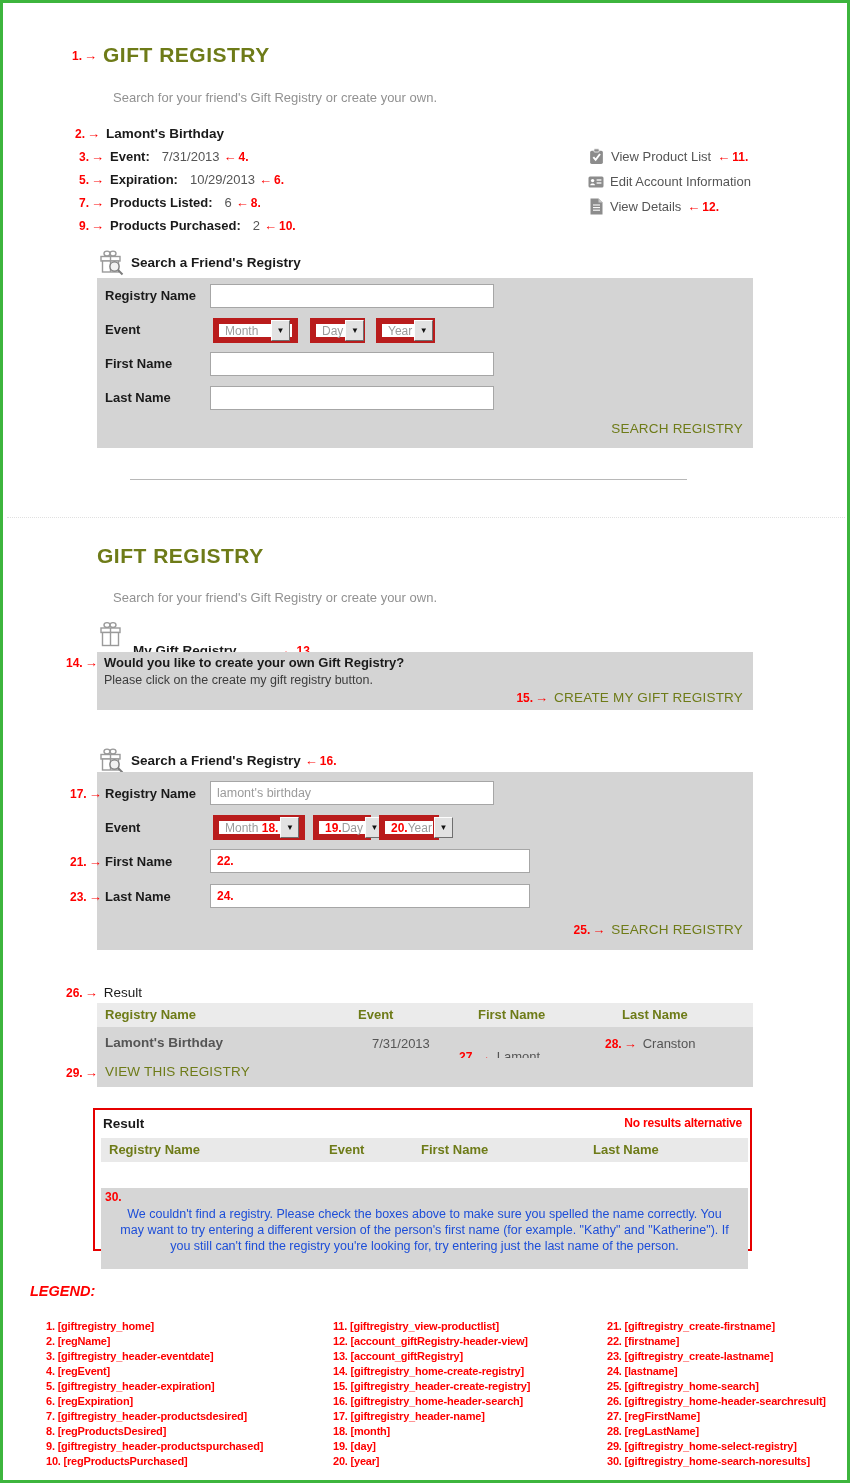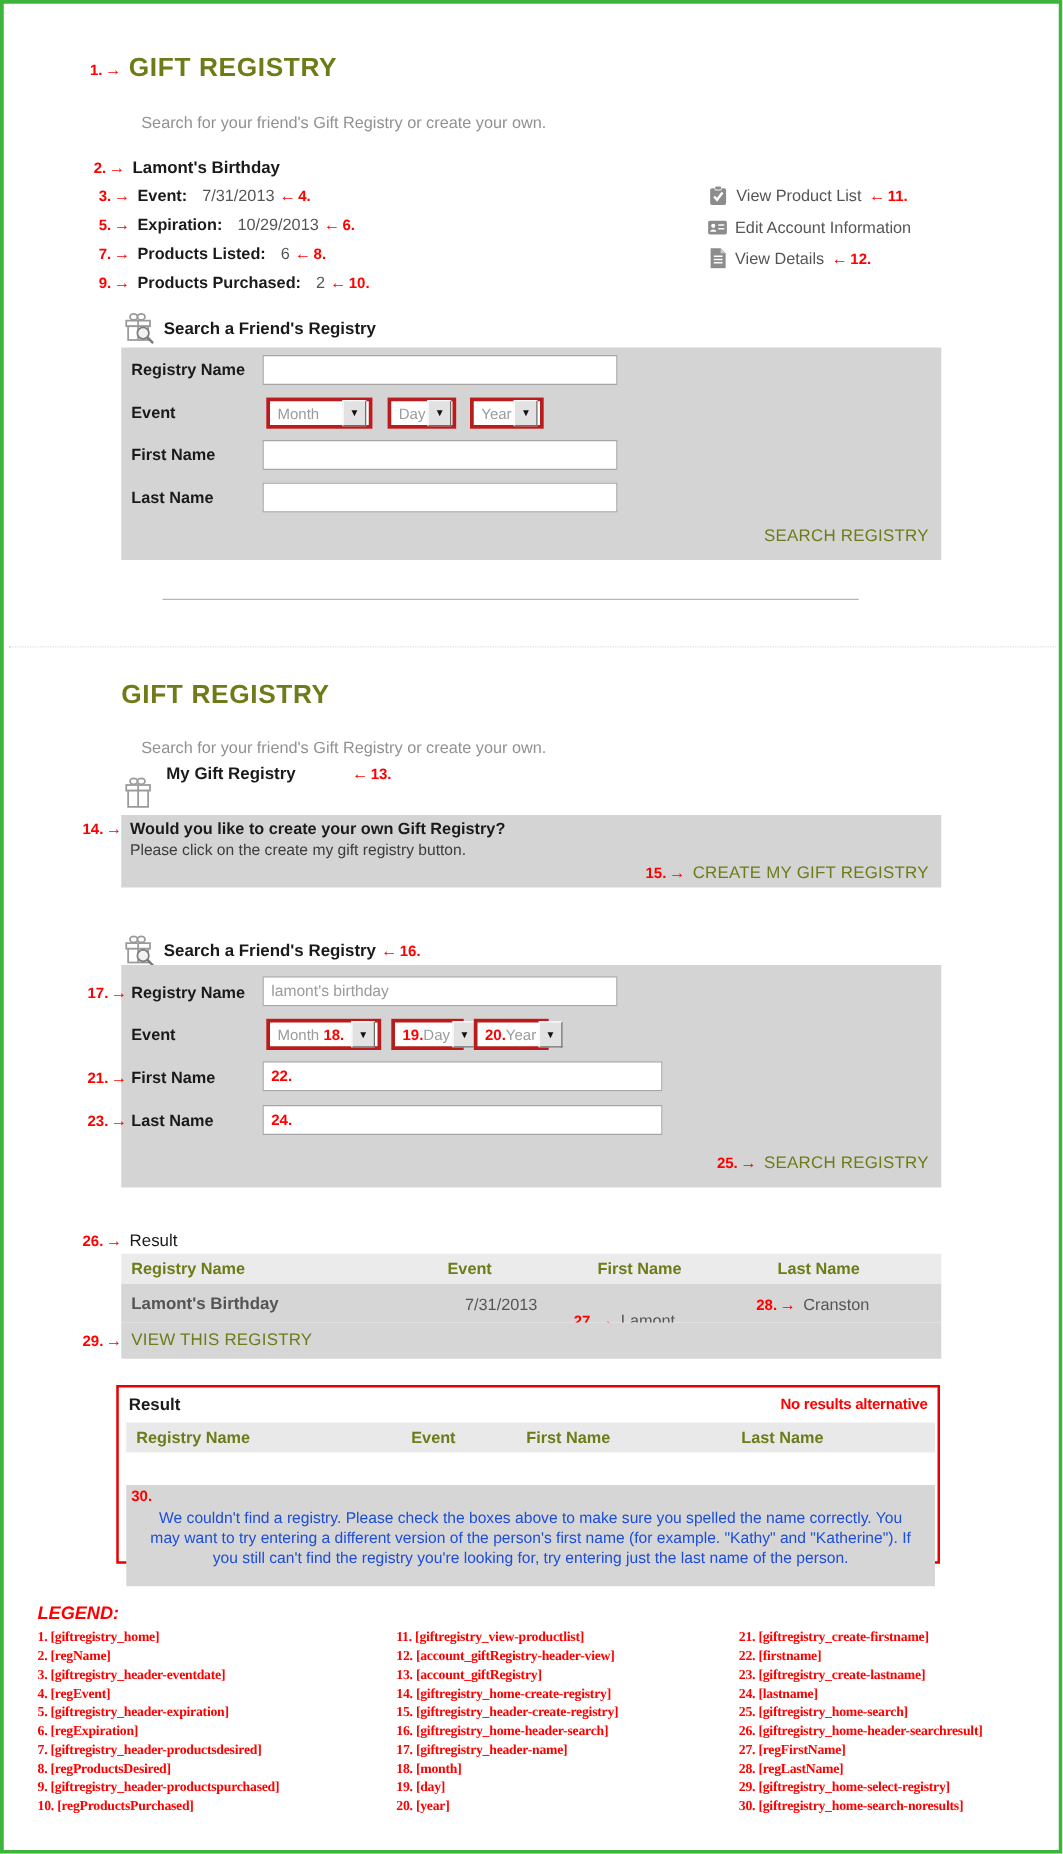--- a/index.html
+++ b/index.html
@@ -26,37 +26,37 @@
   
   .flexrow{display:flex;align-items:center;gap:4px;}
   
   .formbox{background:#d4d4d4;}
   .flabel{position:absolute;font-weight:bold;color:#1a1a1a;font-size:13px;white-space:nowrap;}
   .finput{position:absolute;width:284px;height:24px;border:1px solid #a6a6a6;background:#fff;
           box-sizing:border-box;font-family:"Liberation Sans",sans-serif;font-size:12.5px;padding:0 6px;}
   .finput.ghost{color:#9b9b9b;}
   .fakeinput{position:absolute;width:320px;height:24px;border:1px solid #a6a6a6;background:#fff;
           box-sizing:border-box;display:flex;align-items:center;padding:0 6px;}
-  .select{position:absolute;height:25px;border:3px solid #b91c1c;background:#fff;box-sizing:border-box;
+  .select{position:absolute;height:25px;border:6px solid #b91c1c;background:#fff;box-sizing:border-box;
           display:flex;align-items:center;cursor:pointer;}
   .sel-text{flex:1;font-size:12px;color:#9b9b9b;padding-left:6px;white-space:nowrap;}
   .sel-btn{width:17px;height:19px;margin:2px;background:#e2e2e2;border:1px solid;
            border-color:#fdfdfd #6f6f6f #6f6f6f #fdfdfd;font-size:8px;color:#111;
            display:flex;align-items:center;justify-content:center;flex:none;}
   
   .action-row{display:flex;align-items:center;gap:6px;height:25px;cursor:pointer;}
   .action-label{font-size:13px;color:#555;white-space:nowrap;}
   
   .thead{background:#ebebeb;height:24px;position:relative;}
   .th{position:absolute;top:4px;color:#6e7b18;font-weight:bold;font-size:13px;white-space:nowrap;}
   .trow{background:#d6d6d6;position:relative;}
   .td{position:absolute;font-size:13px;color:#555;white-space:nowrap;}
   
   .legend-title{color:#fe0000;font-weight:bold;font-style:italic;font-size:14.5px;}
-  .legend-list{list-style:none;margin:0;padding:0;font-family:Liberation Serif, serif;}
+  .legend-list{list-style:none;margin:16px;padding:0;}
   .legend-list li{color:#fe0000;font-weight:bold;font-size:11px;line-height:15px;
                   letter-spacing:-.2px;white-space:nowrap;}
   .nr-msg-p{margin:0;padding:18px 16px 0 16px;text-align:center;font-size:12.5px;line-height:16px;color:#1d4ed8;}
   .divider{height:1px;background:#b8b8b8;}
   .dotted{border-top:1px dotted #e0e0e0;height:0;}
   .icon-svg{display:block;}
 </style>
 </head>
 <body>
 
@@ -95,21 +95,21 @@
     <span class="ann"><span class="arr">←</span><span>8.</span></span>
   </div>
 
   <div class="abs flexrow" style="left:76px;top:215px;">
     <span class="ann"><span>9.</span><span class="arr">→</span></span>
     <span class="lbl">Products Purchased:</span>
     <span class="val" style="margin-left:8px;">2</span>
     <span class="ann"><span class="arr">←</span><span>10.</span></span>
   </div>
 
-  <div class="abs" style="left:563px;top:141px;">
+  <div class="abs" style="left:585px;top:141px;">
     <div class="action-row">
       <svg class="icon-svg" width="17" height="17" viewBox="0 0 16 16">
           <rect x="2" y="2.5" width="12" height="12.5" rx="1.5" fill="#8c8c8c"></rect>
           <rect x="5.5" y="0.8" width="5" height="3" rx="1" fill="#8c8c8c" stroke="#fff" stroke-width="0.7"></rect>
           <path d="M5 8.6 l2.2 2.5 L11.3 5.6" stroke="#fff" stroke-width="1.8" fill="none"></path>
         </svg>
       <span class="action-label">View Product List</span>
       <span class="ann"><span class="arr">←</span><span>11.</span></span>
     </div>
     <div class="action-row">
@@ -184,21 +184,21 @@
 
   <svg class="abs icon-svg" style="left:94px;top:617px;" width="27" height="28" viewBox="0 0 27 28">
     <g fill="none" stroke="#9a9a9a" stroke-width="1.4">
       <ellipse cx="10" cy="5" rx="3" ry="2.4"></ellipse>
         <ellipse cx="16" cy="5" rx="3" ry="2.4"></ellipse>
       <rect x="4" y="8" width="19" height="4.5" fill="#fff"></rect>
       <rect x="5.5" y="12.5" width="16" height="13" fill="#fff"></rect>
       <line x1="13.5" y1="8" x2="13.5" y2="25.5"></line>
     </g>
   </svg>
-  <div class="abs flexrow" style="left:130px;top:608px;gap:45px;">
+  <div class="abs flexrow" style="left:130px;top:640px;gap:45px;">
     <span class="blk-title">My Gift Registry</span>
     <span class="ann"><span class="arr">←</span><span>13.</span></span>
   </div>
 
   <div class="abs formbox" style="left:94px;top:649px;width:656px;height:58px;">
     <span class="ann abs" style="left:-31px;top:3px;"><span>14.</span><span class="arr">→</span></span>
     <span class="abs lbl" style="left:7px;top:3px;">Would you like to create your own Gift Registry?</span>
     <span class="abs" style="left:7px;top:21px;font-size:12.5px;color:#3c3c3c;white-space:nowrap;">Please click on the create my gift registry button.</span>
     <div class="abs flexrow" style="right:10px;top:38px;">
       <span class="ann"><span>15.</span><span class="arr">→</span></span>

